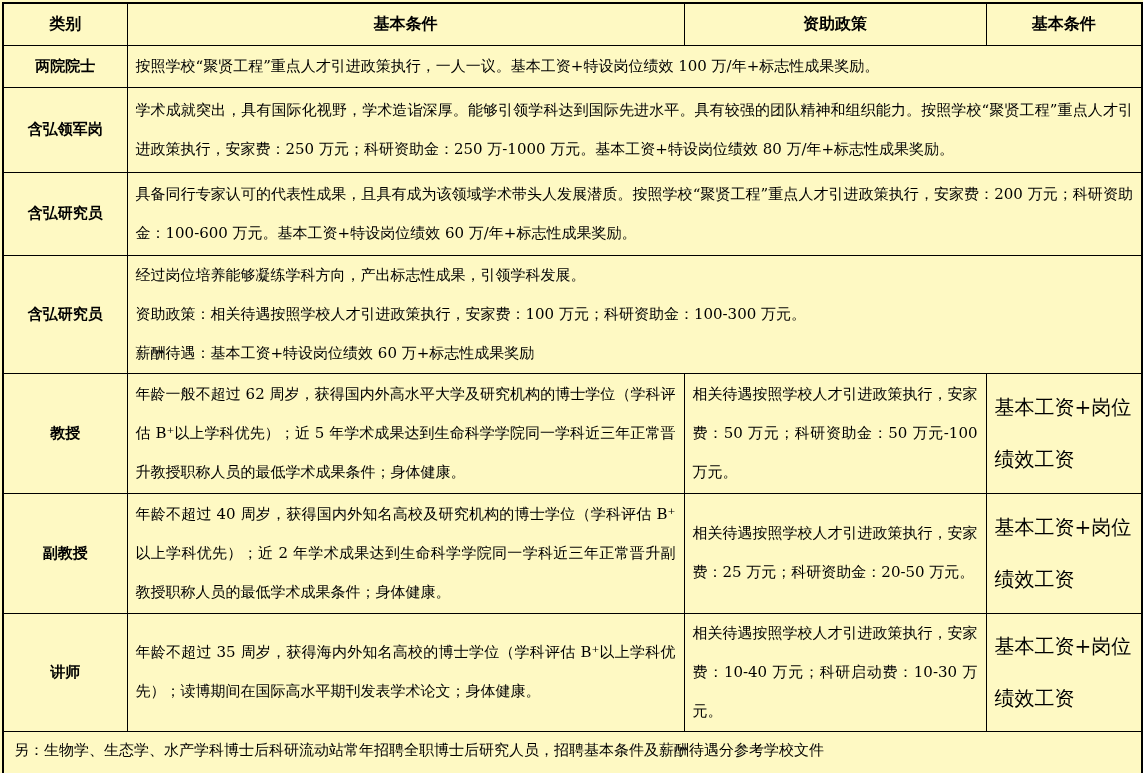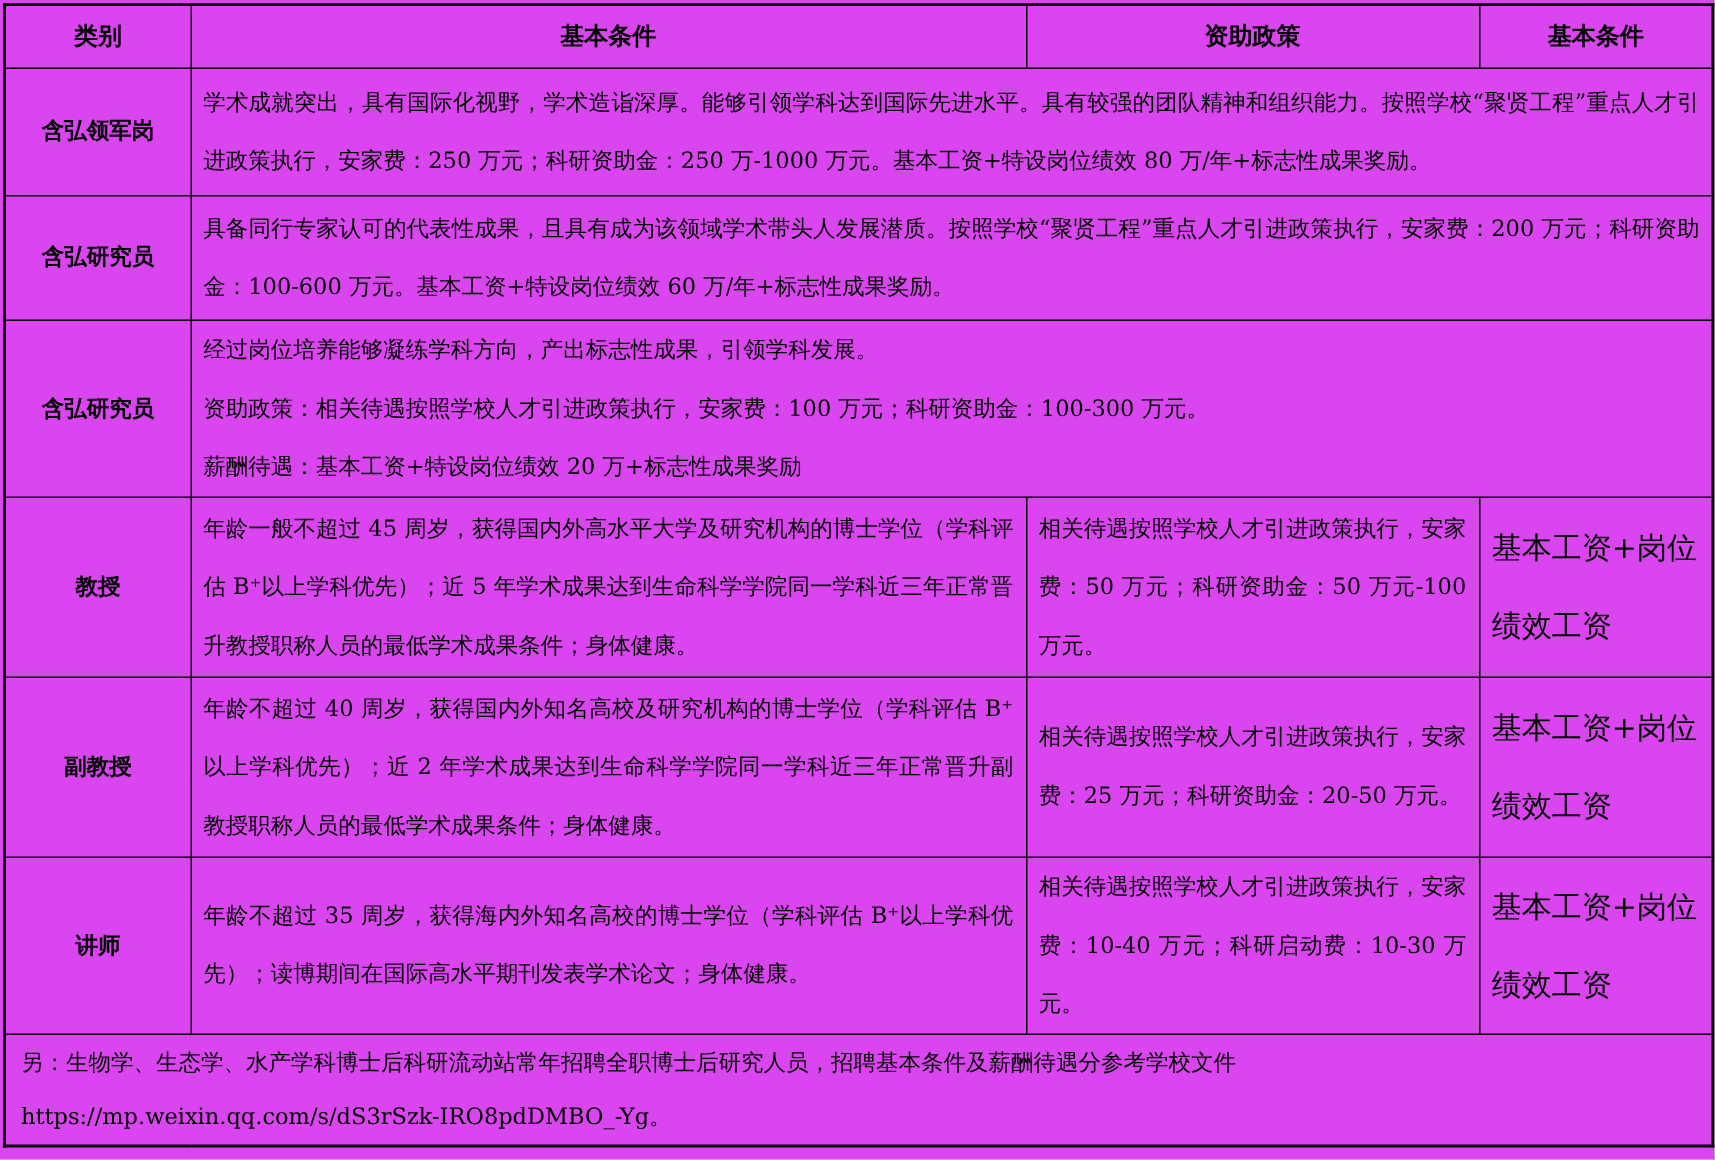--- a/index.html
+++ b/index.html
@@ -5,21 +5,21 @@
   html, body {
     margin: 0;
     padding: 0;
     background: #ffffff;
     color: #000000;
     font-family: "DejaVu Serif", "Liberation Serif", serif;
   }
   .page {
     width: 1143px;
     height: 773px;
-    background: #d946ef;
+    background: #fef9c3;
     box-sizing: border-box;
     padding: 2px;
   }
   table.doc-table {
     border-collapse: collapse;
     table-layout: fixed;
     width: 1139px;
     border: 2px solid #000000;
   }
   .doc-table th, .doc-table td {
@@ -82,41 +82,45 @@
         <col class="c4">
     </colgroup>
     <tbody>
         <tr style="height:42px;">
       <th>类别</th>
       <th>基本条件</th>
       <th>资助政策</th>
       <th>基本条件</th>
     </tr>
 
+    <tr style="height:42px;">
+      <td class="cat">两院院士</td>
+      <td class="content" colspan="3">按照学校“聚贤工程”重点人才引进政策执行，一人一议。基本工资+特设岗位绩效 100 万/年+标志性成果奖励。</td>
+    </tr>
 
     <tr style="height:85px;">
       <td class="cat">含弘领军岗</td>
       <td class="content" colspan="3">学术成就突出，具有国际化视野，学术造诣深厚。能够引领学科达到国际先进水平。具有较强的团队精神和组织能力。按照学校“聚贤工程”重点人才引进政策执行，安家费：250 万元；科研资助金：250 万-1000 万元。基本工资+特设岗位绩效 80 万/年+标志性成果奖励。</td>
     </tr>
 
     <tr style="height:83px;">
       <td class="cat">含弘研究员</td>
       <td class="content" colspan="3">具备同行专家认可的代表性成果，且具有成为该领域学术带头人发展潜质。按照学校“聚贤工程”重点人才引进政策执行，安家费：200 万元；科研资助金：100-600 万元。基本工资+特设岗位绩效 60 万/年+标志性成果奖励。</td>
     </tr>
 
     <tr style="height:114px;">
       <td class="cat">含弘研究员</td>
       <td class="content" colspan="3">经过岗位培养能够凝练学科方向，产出标志性成果，引领学科发展。
 资助政策：相关待遇按照学校人才引进政策执行，安家费：100 万元；科研资助金：100-300 万元。
-薪酬待遇：基本工资+特设岗位绩效 20 万+标志性成果奖励</td>
+薪酬待遇：基本工资+特设岗位绩效 60 万+标志性成果奖励</td>
     </tr>
 
     <tr style="height:120px;">
       <td class="cat">教授</td>
-      <td class="content">年龄一般不超过 45 周岁，获得国内外高水平大学及研究机构的博士学位（学科评估 B⁺以上学科优先）；近 5 年学术成果达到生命科学学院同一学科近三年正常晋升教授职称人员的最低学术成果条件；身体健康。</td>
+      <td class="content">年龄一般不超过 62 周岁，获得国内外高水平大学及研究机构的博士学位（学科评估 B⁺以上学科优先）；近 5 年学术成果达到生命科学学院同一学科近三年正常晋升教授职称人员的最低学术成果条件；身体健康。</td>
       <td class="content">相关待遇按照学校人才引进政策执行，安家费：50 万元；科研资助金：50 万元-100 万元。</td>
       <td class="salary">基本工资+岗位绩效工资</td>
     </tr>
 
     <tr style="height:120px;">
       <td class="cat">副教授</td>
       <td class="content">年龄不超过 40 周岁，获得国内外知名高校及研究机构的博士学位（学科评估 B⁺以上学科优先）；近 2 年学术成果达到生命科学学院同一学科近三年正常晋升副教授职称人员的最低学术成果条件；身体健康。</td>
       <td class="content">相关待遇按照学校人才引进政策执行，安家费：25 万元；科研资助金：20-50 万元。</td>
       <td class="salary">基本工资+岗位绩效工资</td>
     </tr>

